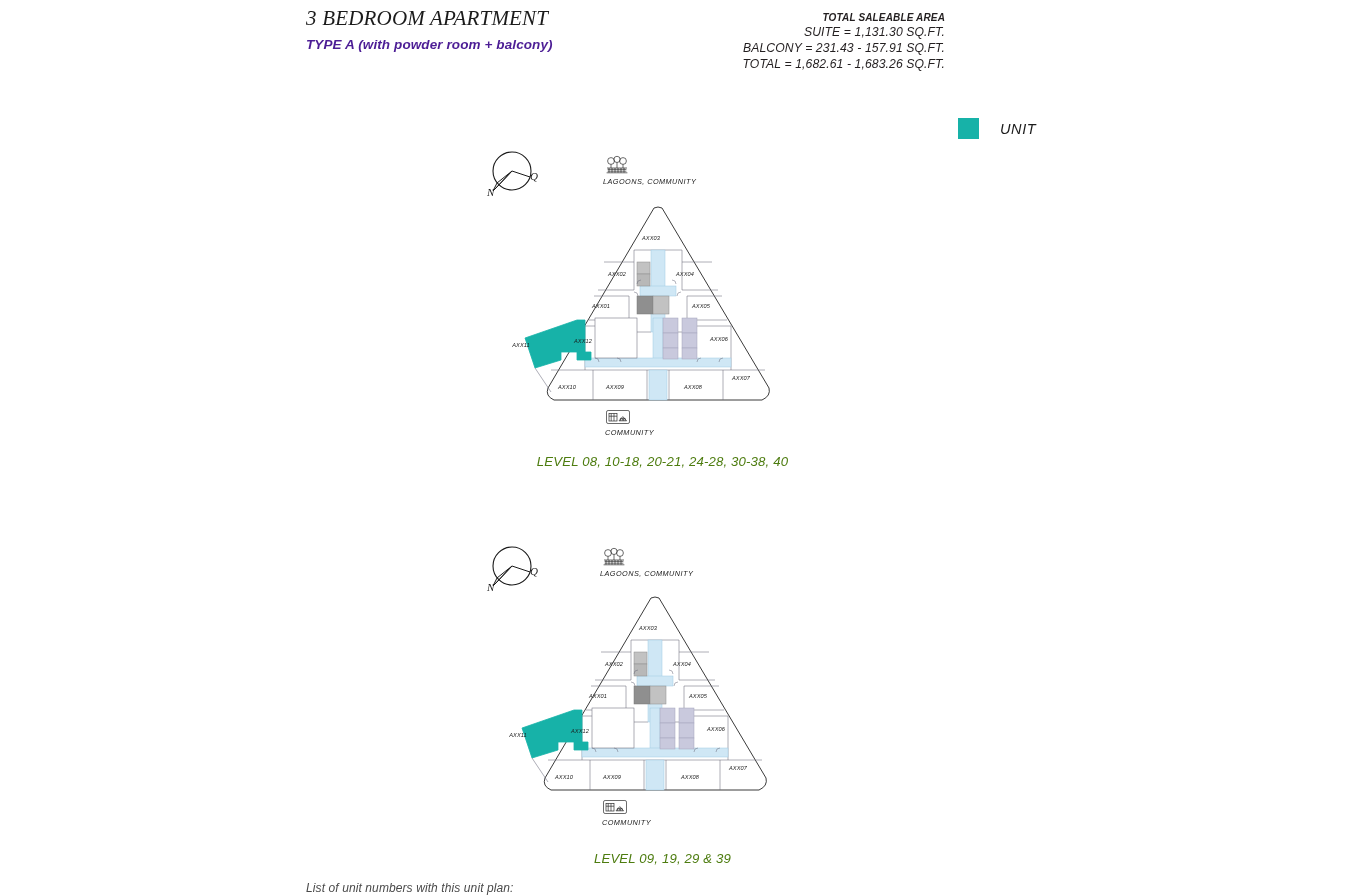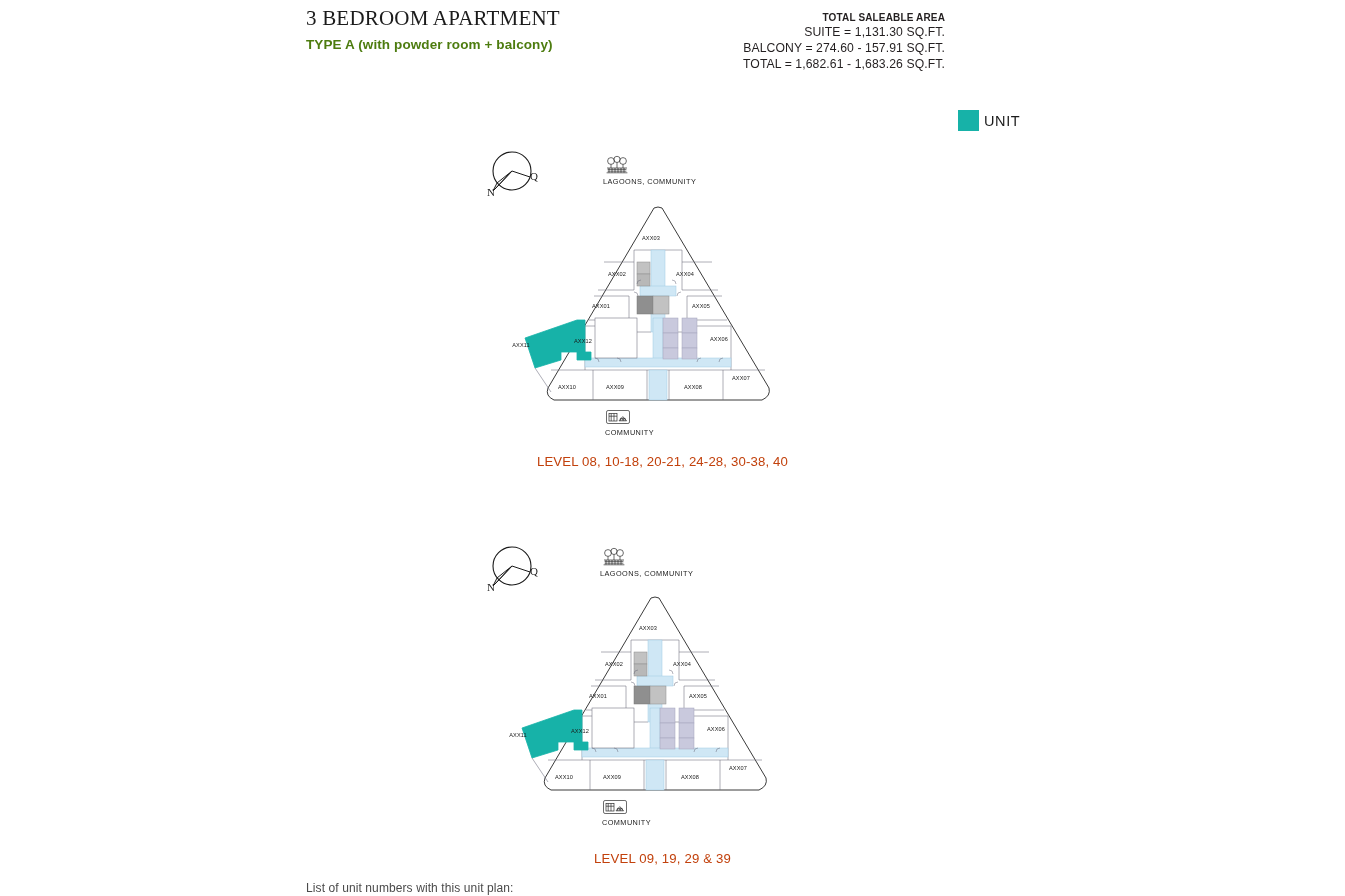--- a/index.html
+++ b/index.html
@@ -5,56 +5,56 @@
 <style>
   html,body{margin:0;padding:0;}
   body{
     width:1345px;height:896px;
     background:#ffffff;
     font-family:"Liberation Sans", sans-serif;
     color:#231f20;
     overflow:hidden;
     position:relative;
   }
-  .page{position:relative;width:1276px;height:896px;}
+  .page{position:relative;width:1276px;height:896px;font-style:italic;}
 
   
   .hdr-left{position:absolute;left:306px;top:6px;}
   .title{
     font-family:"Liberation Serif", serif;
     font-size:21px;letter-spacing:.2px;font-weight:400;
     color:#1b1b1b;line-height:1.15;white-space:nowrap;
   }
   .subtitle{
-    font-size:13.5px;font-weight:700;color:#4d7c0f;
+    font-size:13.5px;font-weight:700;color:#4c1d95;
     margin-top:7px;white-space:nowrap;letter-spacing:.1px;
   }
   .hdr-right{
     position:absolute;right:331px;top:11px;
     text-align:right;line-height:1.32;
   }
   .area-title{font-size:10px;font-weight:700;letter-spacing:.15px;white-space:nowrap;}
   .area-line{font-size:12.2px;font-weight:400;letter-spacing:.1px;white-space:nowrap;}
 
   
-  .legend{position:absolute;left:958px;top:110px;display:flex;align-items:center;gap:5px;}
+  .legend{position:absolute;left:958px;top:118px;display:flex;align-items:center;gap:21px;}
   .legend-swatch{width:21px;height:21px;display:block;}
   .legend-label{font-size:14.5px;letter-spacing:.6px;color:#1b1b1b;}
 
   
   .plan-block{position:absolute;}
   .compass{position:absolute;}
   .amenity{position:absolute;text-align:right;}
   .amenity-label{
     font-size:7.3px;letter-spacing:.45px;color:#1b1b1b;
     margin-top:2px;white-space:nowrap;
   }
   .level-caption{
     position:absolute;width:100%;text-align:center;
-    font-size:13.2px;letter-spacing:.15px;color:#c2410c;white-space:nowrap;
+    font-size:13.2px;letter-spacing:.15px;color:#4d7c0f;white-space:nowrap;
   }
   .footer-note{
     position:absolute;left:306px;top:881px;
     font-size:12px;color:#4a4a4a;letter-spacing:.1px;
   }
   svg{display:block;overflow:visible;}
   .unit-txt{font-family:"Liberation Sans", sans-serif;font-size:5.6px;fill:#1b1b1b;letter-spacing:.15px;}
   .cmp-txt{font-family:"Liberation Serif", serif;font-size:11px;fill:#1b1b1b;}
 </style>
 </head>
@@ -63,21 +63,21 @@
 <div class="page">
 
   <div class="hdr-left">
     <div class="title">3 BEDROOM APARTMENT</div>
     <div class="subtitle">TYPE A (with powder room + balcony)</div>
   </div>
 
   <div class="hdr-right">
     <div class="area-title">TOTAL SALEABLE AREA</div>
     <div class="area-line">SUITE = 1,131.30 SQ.FT.</div>
-    <div class="area-line">BALCONY = 274.60 - 157.91 SQ.FT.</div>
+    <div class="area-line">BALCONY = 231.43 - 157.91 SQ.FT.</div>
     <div class="area-line">TOTAL = 1,682.61 - 1,683.26 SQ.FT.</div>
   </div>
 
   <div class="legend">
     <span class="legend-swatch" style="background: rgb(23, 178, 168);"></span>
     <span class="legend-label">UNIT</span>
   </div>
 
   <div id="plans-host">
       <div class="plan-block" style="left: 455px; top: 150px; width: 415px; height: 330px;">

